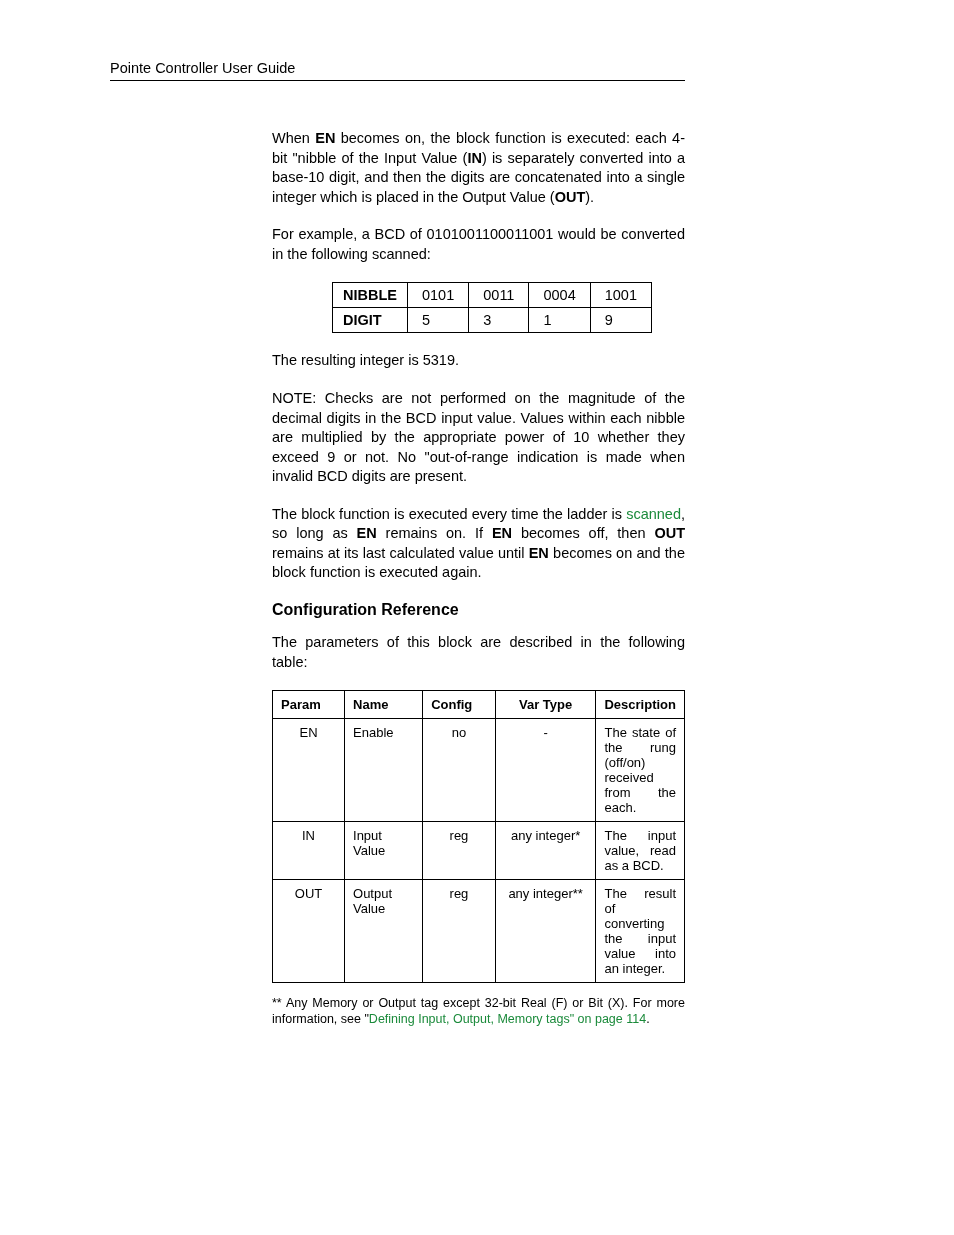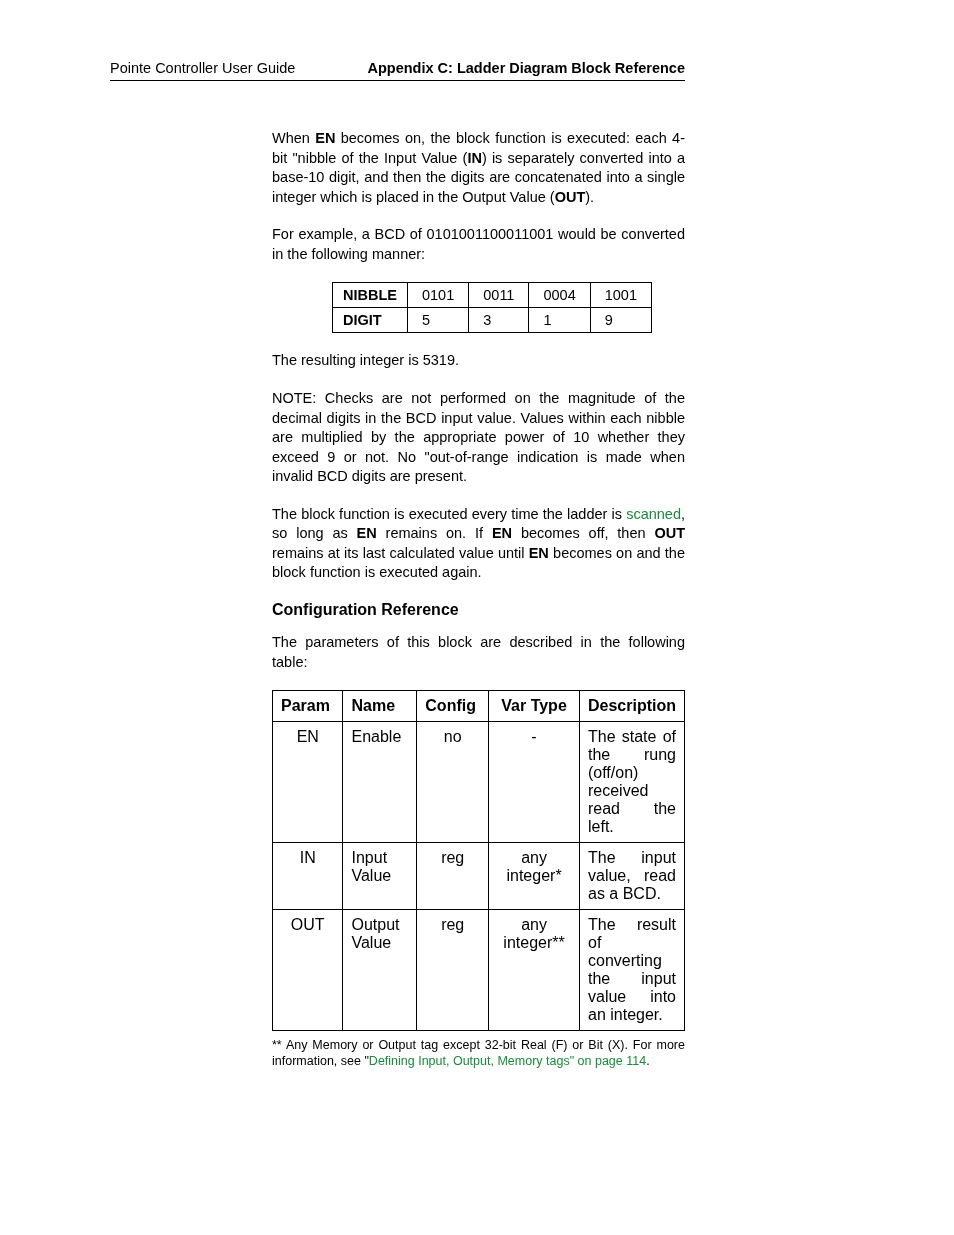--- a/index.html
+++ b/index.html
@@ -56,22 +56,22 @@
     padding: 4px 10px;
   }
   h3.section {
     font-size: 16px;
     font-weight: 700;
     margin: 10px 0 14px 0;
   }
   table.params {
     border-collapse: collapse;
     width: 100%;
-    font-size: 16px;
-    margin-bottom: 6px;
+    font-size: 13px;
+    margin-bottom: 12px;
   }
   table.params th, table.params td {
     border: 1px solid #000;
     padding: 6px 8px;
     vertical-align: top;
   }
   table.params th {
     text-align: left;
     font-weight: 700;
   }
@@ -91,30 +91,29 @@
     font-size: 14.5px;
   }
 </style>
 </head>
 <body>
 
 <div class="page">
 
   <div class="header-row">
     <span class="header-left">Pointe Controller User Guide</span>
-    <span class="header-right">Appendix C: Ladder Diagram Block Reference</span>
   </div>
 
   <div class="content">
 
     <p class="para">
       <span>When </span><span class="b">EN</span><span> becomes on, the block function is executed: each 4-bit "nibble of the Input Value (</span><span class="b">IN</span><span>) is separately converted into a base-10 digit, and then the digits are concatenated into a single integer which is placed in the Output Value (</span><span class="b">OUT</span><span>).</span>
     </p>
 
-    <p class="para">For example, a BCD of 0101001100011001 would be converted in the following manner:</p>
+    <p class="para">For example, a BCD of 0101001100011001 would be converted in the following scanned:</p>
 
     <table class="nibble">
       <tbody>
           <tr>
         <th>NIBBLE</th>
         <td>0101</td>
         <td>0011</td>
         <td>0004</td>
         <td>1001</td>
       </tr>
@@ -147,21 +146,21 @@
         <th style="width:76px">Name</th>
         <th style="width:66px">Config</th>
         <th style="width:108px;text-align:center">Var Type</th>
         <th>Description</th>
       </tr>
       <tr>
         <td class="c">EN</td>
         <td>Enable</td>
         <td class="c">no</td>
         <td class="c">-</td>
-        <td class="desc">The state of the rung (off/on) received read the left.</td>
+        <td class="desc">The state of the rung (off/on) received from the each.</td>
       </tr>
       <tr>
         <td class="c">IN</td>
         <td>Input Value</td>
         <td class="c">reg</td>
         <td class="c">any integer*</td>
         <td class="desc">The input value, read as a BCD.</td>
       </tr>
       <tr>
         <td class="c">OUT</td>

